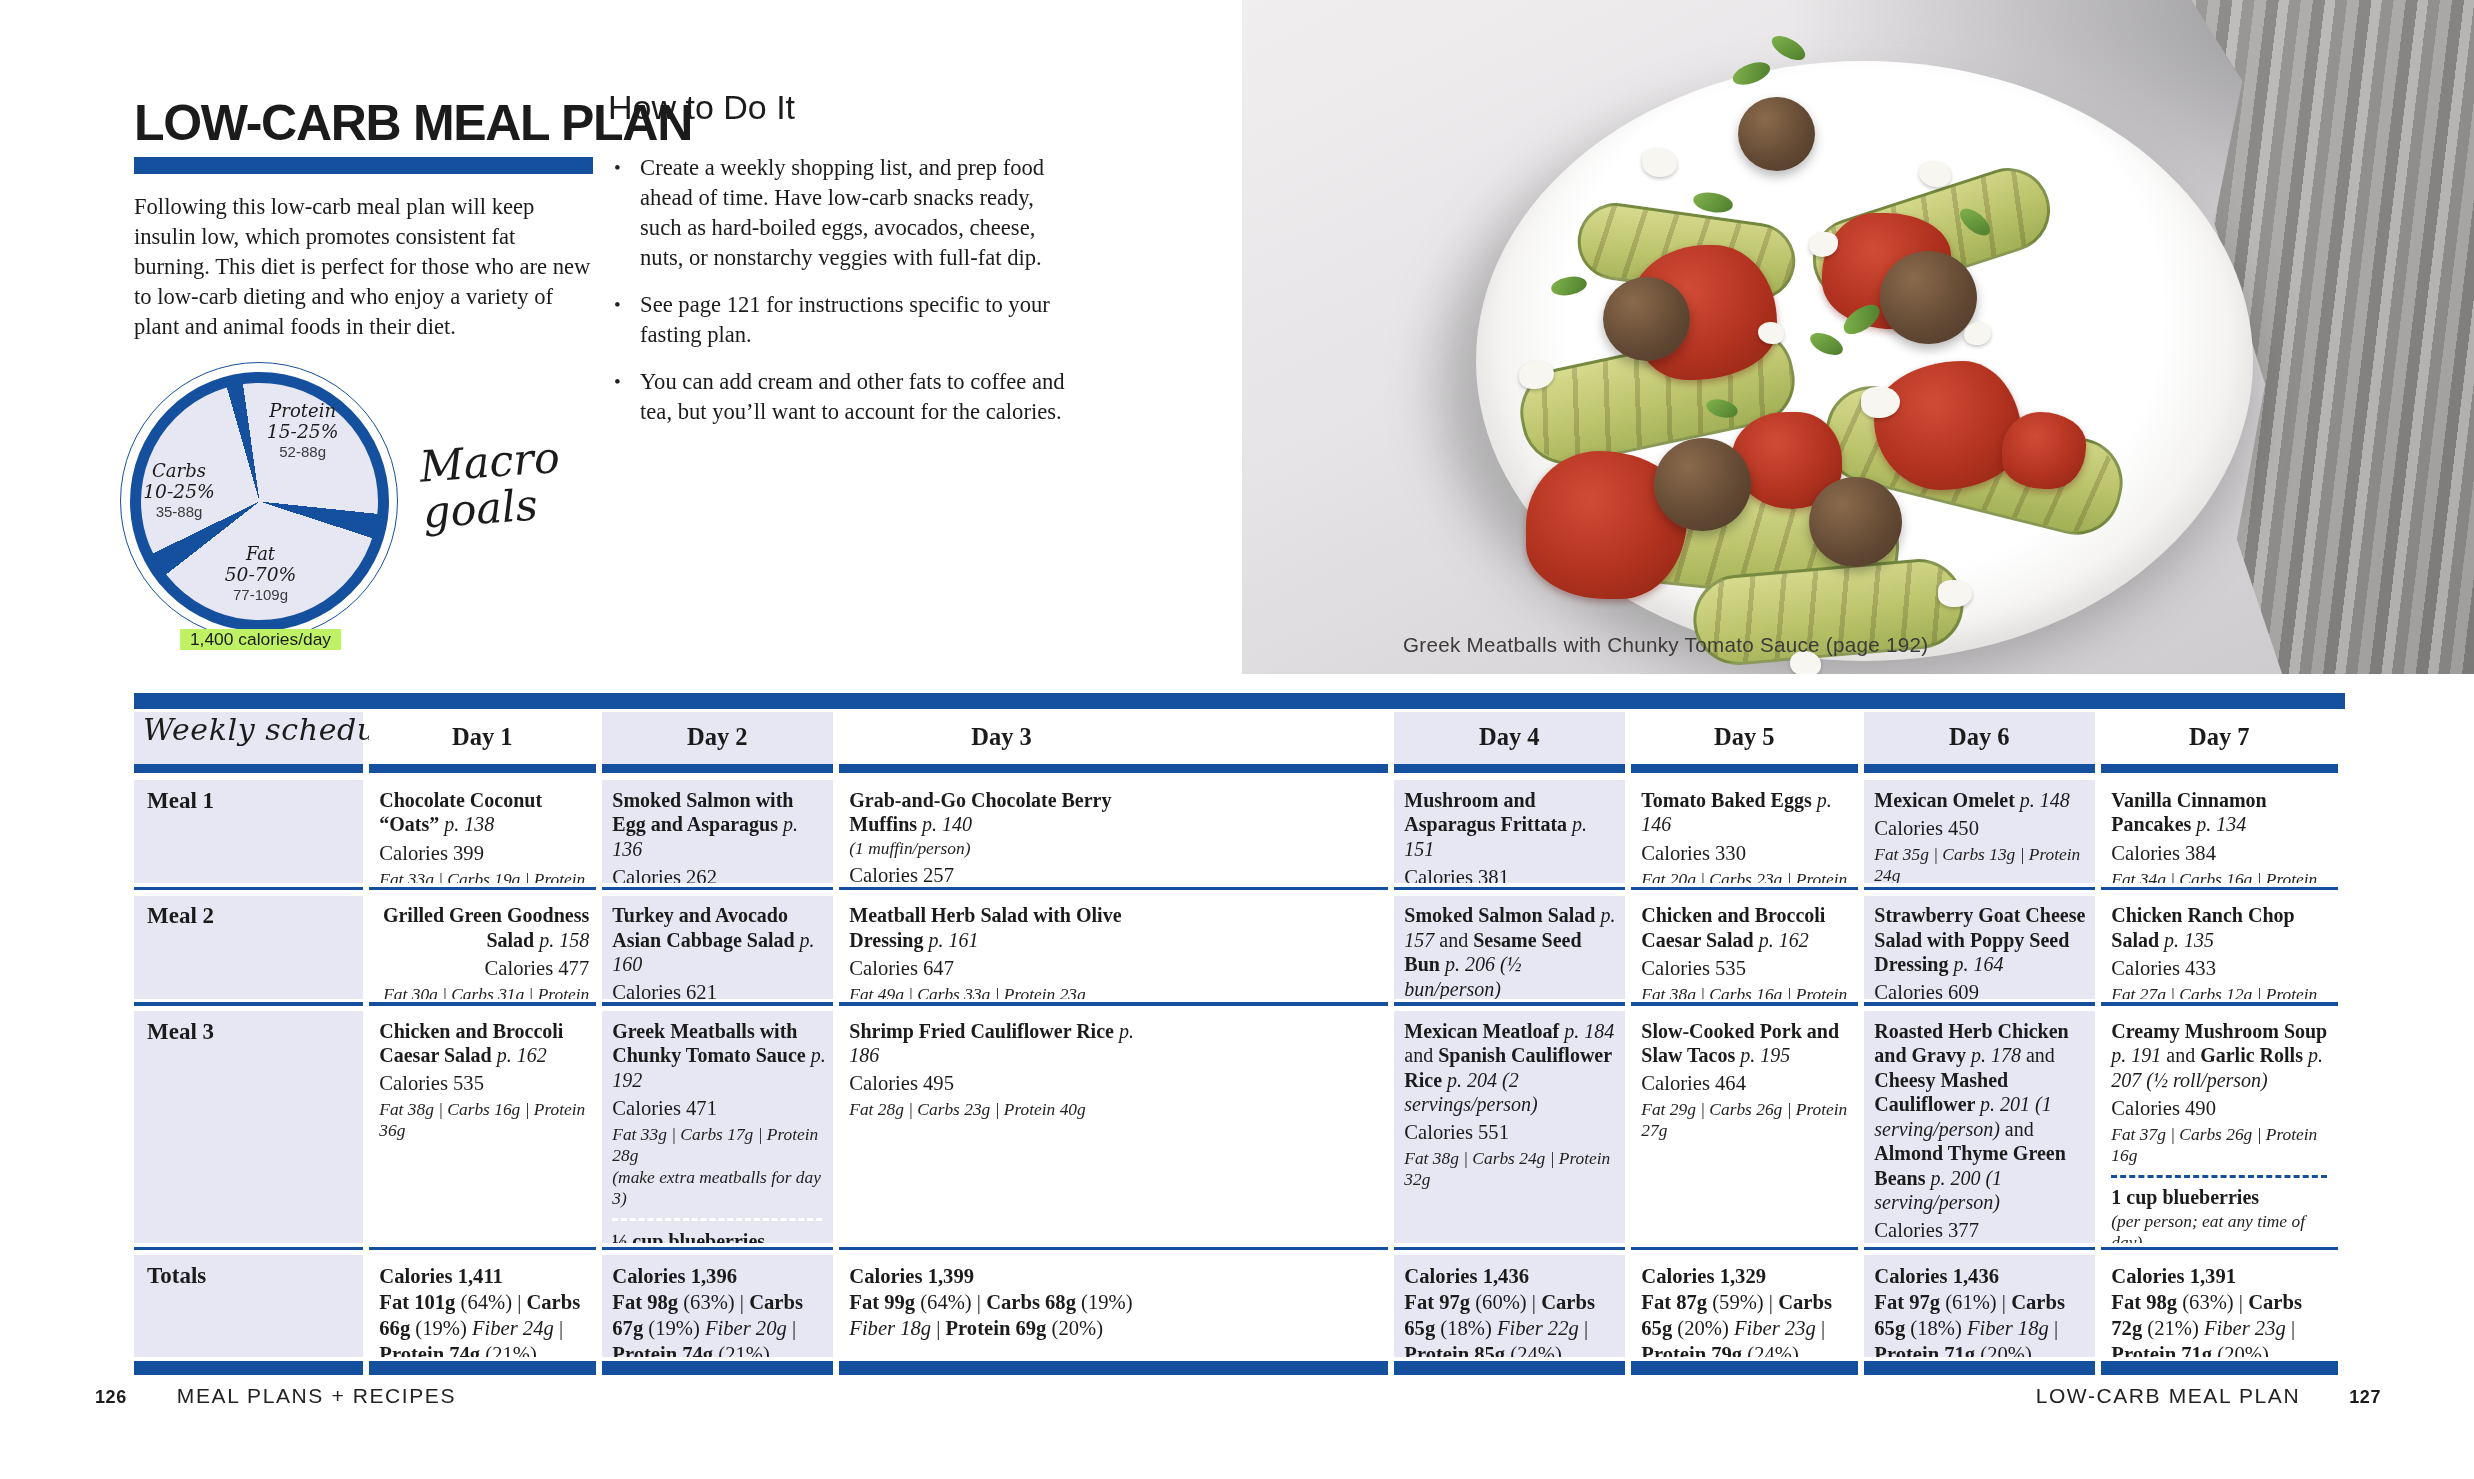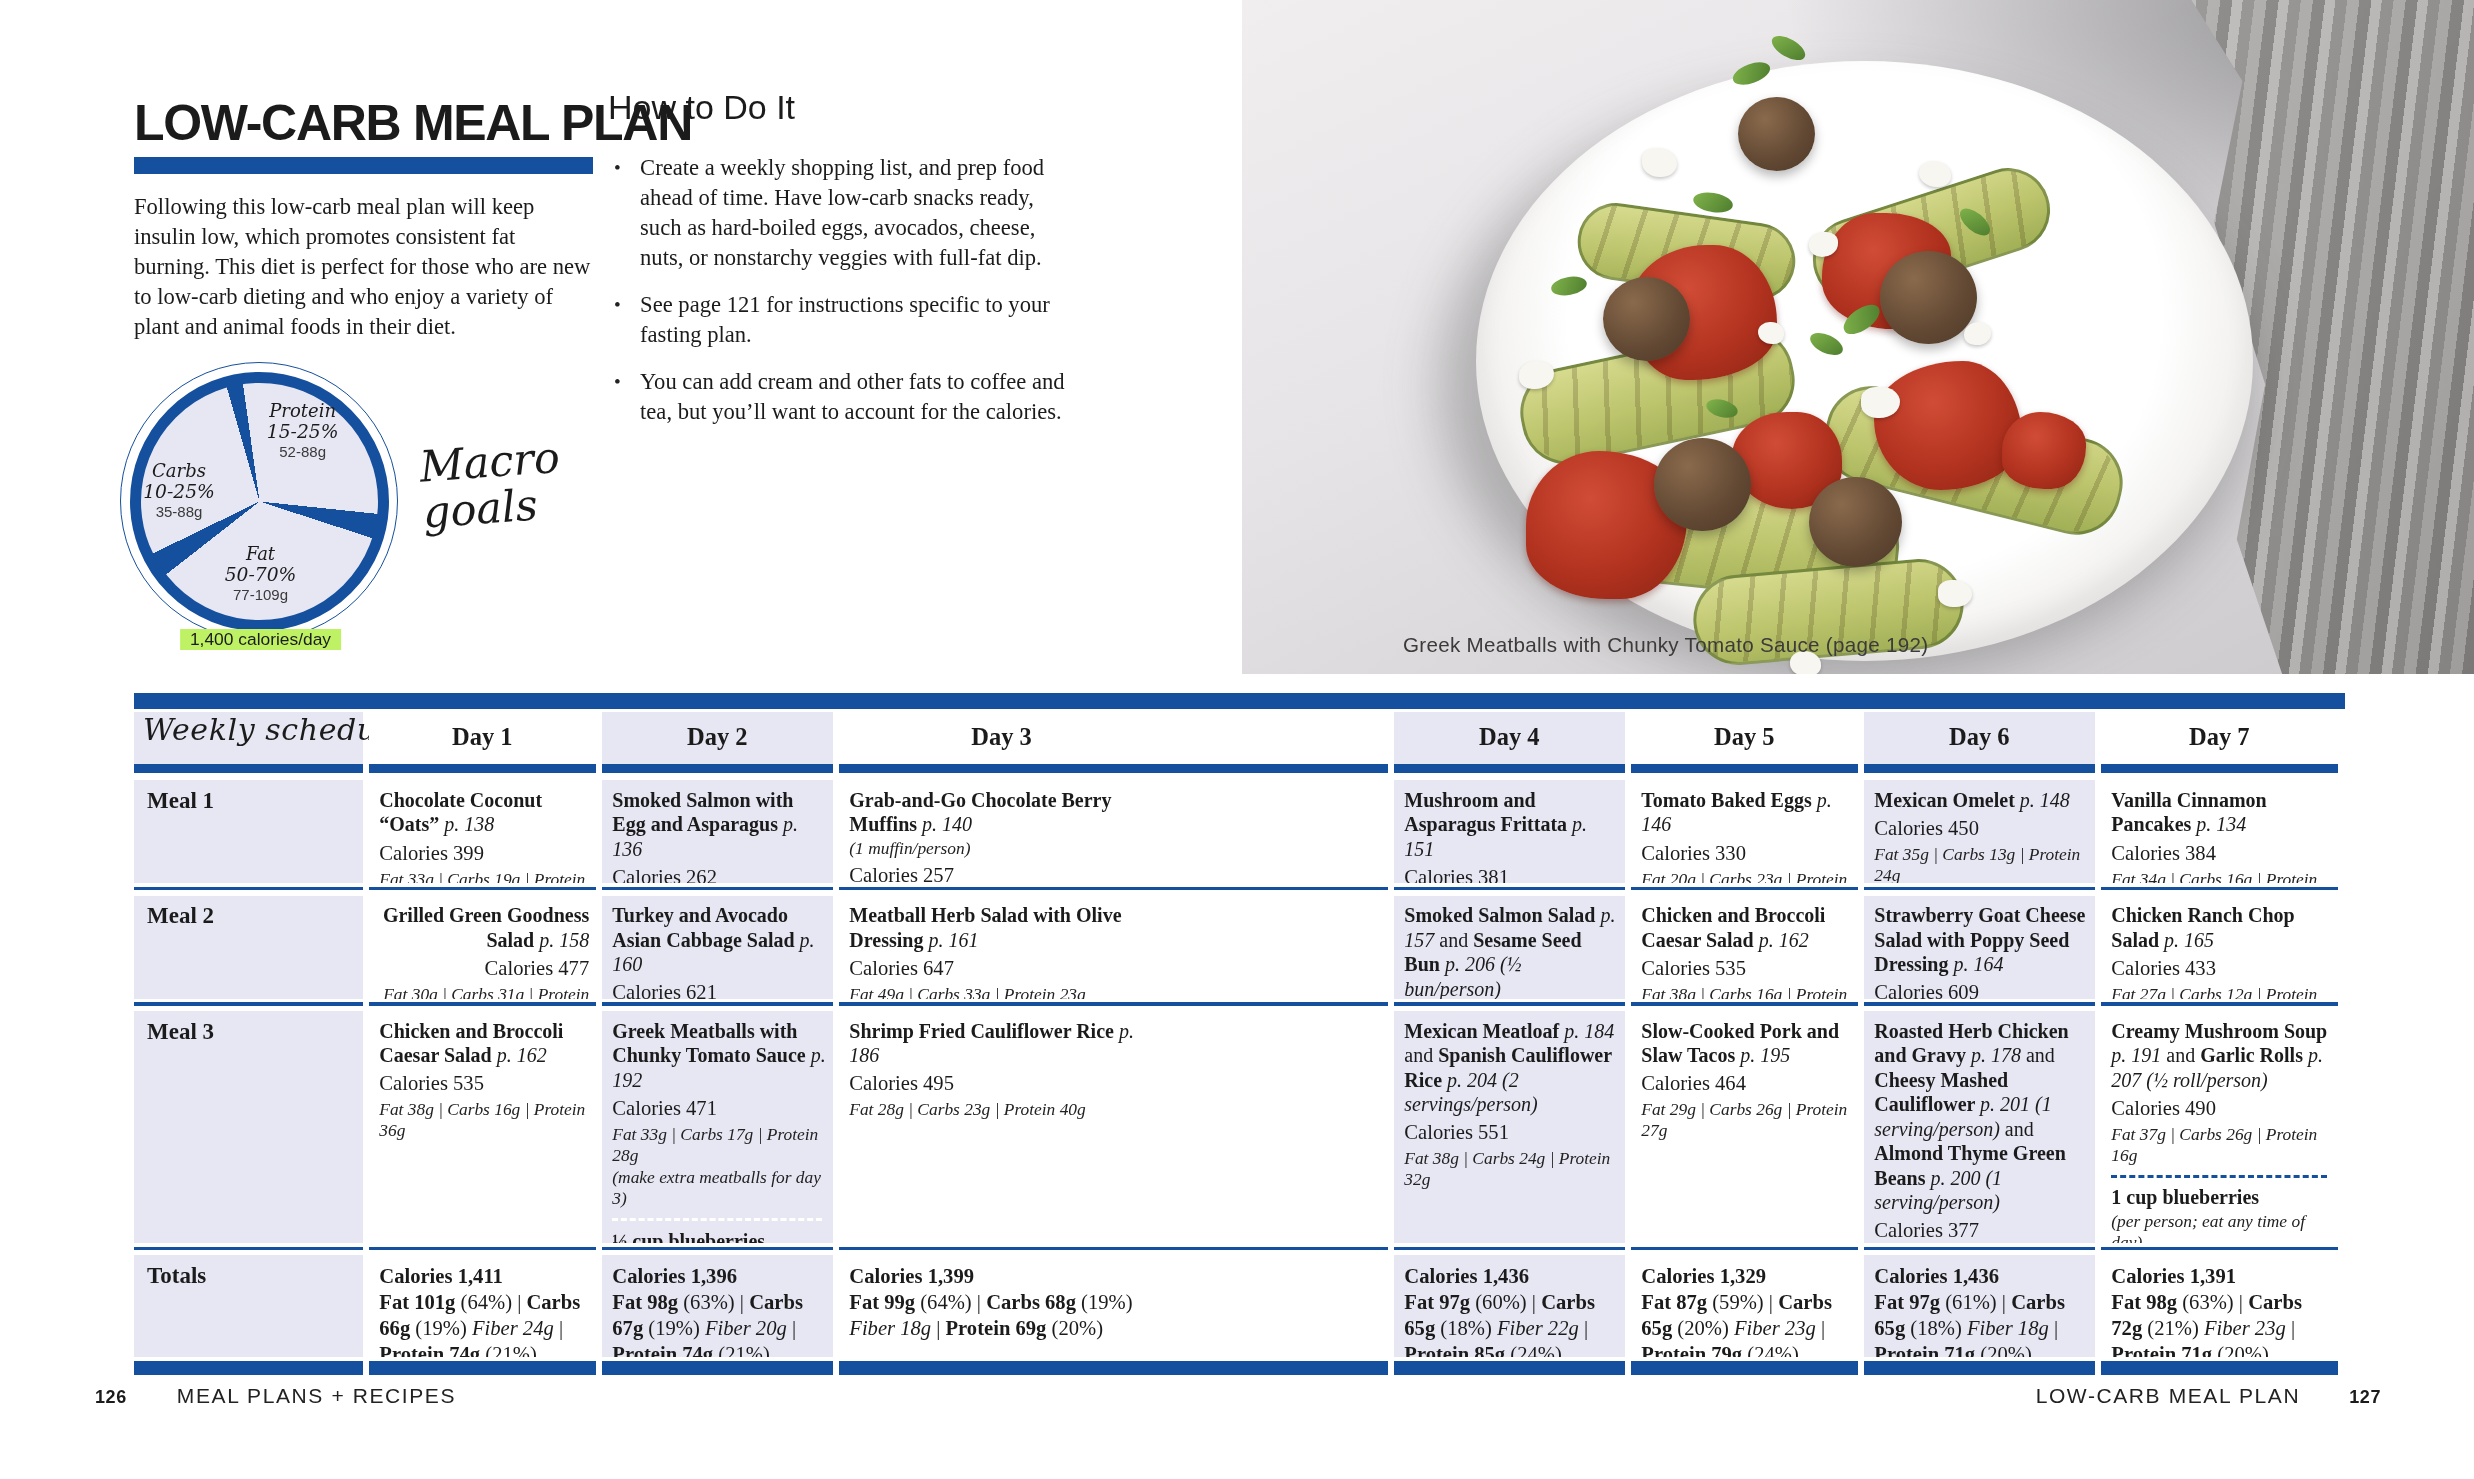--- a/index.html
+++ b/index.html
@@ -359,21 +359,21 @@
         </div>
       </div>
       <div class="tcell c6 shade" style="width: 237px;">
         <div class="cw">
           <div class="blk-title"><span class="sg-b">Strawberry Goat Cheese Salad with Poppy Seed Dressing </span><span class="sg-i">p. 164</span></div>
           <div class="blk-cal">Calories 609</div>
         </div>
       </div>
       <div class="tcell c7" style="width: 243px;">
         <div class="cw">
-          <div class="blk-title"><span class="sg-b">Chicken Ranch Chop Salad </span><span class="sg-i">p. 165</span></div>
+          <div class="blk-title"><span class="sg-b">Chicken Ranch Chop Salad </span><span class="sg-i">p. 135</span></div>
           <div class="blk-cal">Calories 433</div>
           <div class="blk-mac">Fat 27g | Carbs 12g | Protein 38g</div>
         </div>
       </div>
     </div>
     <div class="trow rule-thin">
       <div class="tcell c0 shade" style="width: 235px;"></div>
       <div class="tcell c1" style="width: 233px;"></div>
       <div class="tcell c2 shade" style="width: 237px;"></div>
       <div class="tcell c3" style="width: 555px;"></div>

